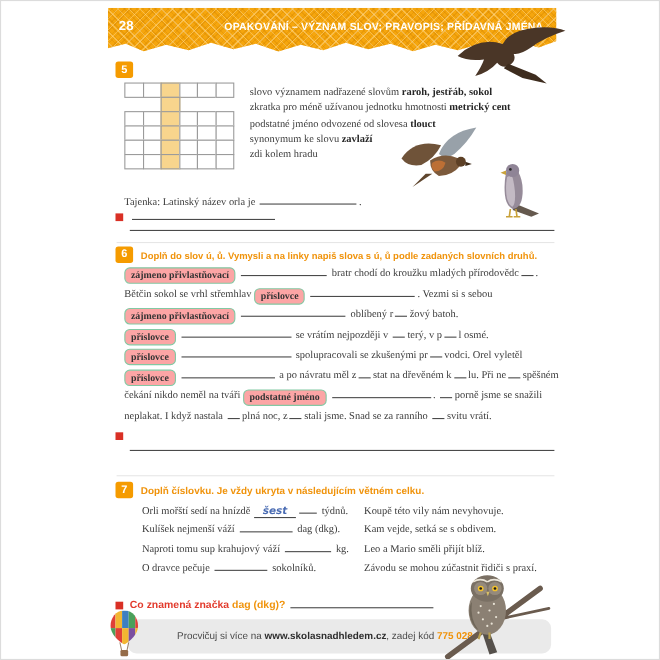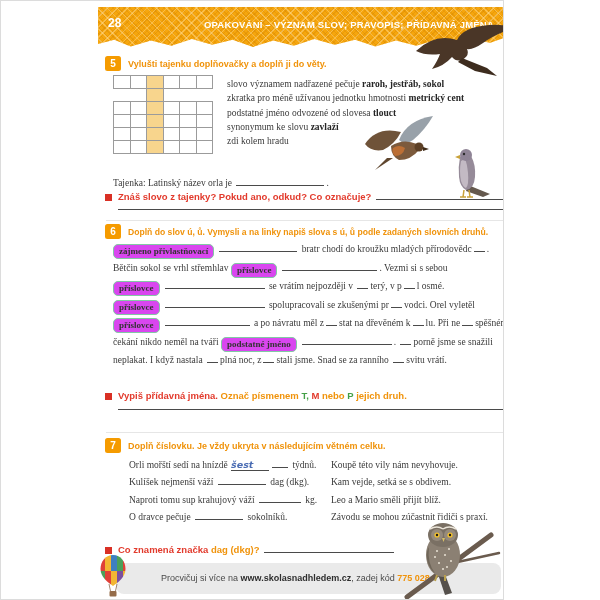--- a/index.html
+++ b/index.html
@@ -1,18 +1,18 @@
 <!DOCTYPE html>
 <html><head>
 <meta charset="utf-8">
 <style>
   *{margin:0;padding:0;box-sizing:border-box}
   html,body{width:600px;height:600px}
   body{font-family:"Liberation Serif",serif;background:#fff}
-  .page{position:relative;width:504px;height:600px;background:#fff;border:1px solid #dcdcdc;overflow:hidden}
+  .page{position:relative;width:600px;height:600px;background:#fff;border:1px solid #dcdcdc;overflow:hidden}
 
   
   .hdr{position:absolute;left:97px;top:6px;width:408px;height:42px;background:#f6a60d;
     background-image:
       repeating-linear-gradient(45deg, rgba(255,220,150,.45) 0 1px, transparent 1px 7px),
       repeating-linear-gradient(135deg, rgba(255,220,150,.45) 0 1px, transparent 1px 7px),
       repeating-linear-gradient(45deg, rgba(205,128,0,.30) 3px 4px, transparent 4px 7px),
       repeating-linear-gradient(135deg, rgba(205,128,0,.30) 3px 4px, transparent 4px 7px);
     clip-path:polygon(0% 0%,100% 0%,100% 72%,96% 86%,92% 74%,88% 90%,83% 78%,78% 92%,73% 80%,68% 94%,63% 78%,58% 90%,53% 76%,48% 92%,43% 80%,38% 95%,33% 78%,28% 90%,23% 76%,18% 92%,13% 80%,8% 94%,4% 78%,0% 88%)}
   .hdr .num{position:absolute;left:10px;top:9px;color:#fff;font:bold 12px "Liberation Sans",sans-serif}
@@ -34,24 +34,24 @@
   .cw-cell.hl{background:#f8d58d}
   .cw-cell.ghost{visibility:hidden}
 
   .clues{position:absolute;left:226px;top:76px}
   .clues .ln{height:14.3px;line-height:14.3px}
 
   
   .sg-t{font-family:"Liberation Serif",serif;color:#3a3a3a}
   .sg-b{font-family:"Liberation Serif",serif;font-weight:bold;color:#262626}
   .sg-box{display:inline-block;border:1px solid #82c9a4;border-radius:5px;padding:0 5px;margin-right:3px;
-    font:bold 9px "Liberation Serif",serif;color:#333;line-height:13px;vertical-align:-2px;background:#d946ef}
+    font:bold 9px "Liberation Serif",serif;color:#333;line-height:13px;vertical-align:-2px;background:#fca5a5}
   .sg-blank,.sg-sb{display:inline-block;border-bottom:1px solid #4a4a4a;height:9px;margin:0 2px}
   .sg-hand{display:inline-block;border-bottom:1px solid #4a4a4a;height:12px;line-height:11px;margin:0 1px;
-    color:#4a6cb3;font:italic bold 9.5px "DejaVu Sans",sans-serif;}
+    color:#4a6cb3;font:italic bold 9.5px "DejaVu Sans",sans-serif;text-align:center}
   .sg-ul{border-bottom:1.5px solid #5b7fc4;padding-bottom:0}
   .sg-red{color:#e23a2c;font:bold 9.5px "Liberation Sans",sans-serif}
   .sg-or{color:#f0930b;font:bold 9.5px "Liberation Sans",sans-serif}
   .sg-gr{color:#43a047;font:bold 9.5px "Liberation Sans",sans-serif}
 
   .bullet{position:absolute;width:7px;height:7px;background:#d93025}
   .ans-line{position:absolute;height:1px;border-bottom:1px solid #4a4a4a}
   .divider{position:absolute;height:1px;border-bottom:1px solid #e6e6e6}
 
   .ex6{position:absolute;left:112px;top:239px;width:394px}
@@ -78,21 +78,20 @@
     <span class="num">28</span>
     <span class="ttl">OPAKOVÁNÍ – VÝZNAM SLOV; PRAVOPIS; PŘÍDAVNÁ JMÉNA</span>
   </div>
 
   <svg style="left:412px;top:22px" width="104" height="56" viewBox="0 0 104 56">
     <path d="M3 28 Q22 10 44 17 Q50 4 76 2 Q92 1 101 5 Q82 11 70 20 Q60 27 54 26 Q57 33 49 37 Q43 39 39 34 Q31 43 19 46 Q25 37 27 31 Q13 33 3 28 Z" fill="#4a3627"></path>
     <path d="M49 35 L74 45 L84 53 L62 48 L45 39 Z" fill="#3d2c1e"></path>
   </svg>
 
   <span class="badge" style="left:104px;top:55px">5</span>
-  <span class="extitle" style="left:127px;top:58px">Vylušti tajenku doplňovačky a doplň ji do věty.</span>
 
   <div class="cw">
       <div class="cw-row">
         <span class="cw-cell"></span>
         <span class="cw-cell"></span>
         <span class="cw-cell hl"></span>
         <span class="cw-cell"></span>
         <span class="cw-cell"></span>
         <span class="cw-cell"></span>
       </div>
@@ -132,70 +131,70 @@
         <span class="cw-cell"></span>
         <span class="cw-cell"></span>
         <span class="cw-cell hl"></span>
         <span class="cw-cell"></span>
         <span class="cw-cell"></span>
         <span class="cw-cell"></span>
       </div>
     </div>
 
   <div class="clues">
-    <div class="ln"><span class="sg-t">slovo významem nadřazené pečuje </span><span class="sg-b">raroh, jestřáb, sokol</span></div>
+    <div class="ln"><span class="sg-t">slovo významem nadřazené slovům </span><span class="sg-b">raroh, jestřáb, sokol</span></div>
     <div class="ln"><span class="sg-t">zkratka pro méně užívanou jednotku hmotnosti </span><span class="sg-b">metrický cent</span></div>
     <div class="ln"><span class="sg-t">podstatné jméno odvozené od slovesa </span><span class="sg-b">tlouct</span></div>
     <div class="ln"><span class="sg-t">synonymum ke slovu </span><span class="sg-b">zavlaží</span></div>
     <div class="ln"><span class="sg-t">zdi kolem hradu</span></div>
   </div>
 
   <svg style="left:362px;top:113px" width="88" height="58" viewBox="0 0 88 58">
     <path d="M36 26 Q44 6 70 2 Q62 16 50 26 Q42 32 36 26 Z" fill="#98a1a9"></path>
     <path d="M2 30 Q14 12 38 18 Q32 30 20 36 Q8 38 2 30 Z" fill="#6f5339"></path>
     <path d="M28 32 Q40 24 54 30 Q58 32 56 36 Q48 46 36 46 Q28 42 28 32 Z" fill="#7c5a3c"></path>
     <path d="M30 34 Q36 30 42 34 Q40 42 32 42 Q28 38 30 34 Z" fill="#bc6f35"></path>
     <circle cx="56" cy="33" r="4.5" fill="#5d4026"></circle>
     <path d="M60 33 L66 35 L60 37 Z" fill="#3e2a18"></path>
     <path d="M30 44 L12 56 L24 44 Z" fill="#5f462e"></path>
   </svg>
 
   <div class="ln abs" style="left:112px;top:176px"><span class="sg-t">Tajenka: Latinský název orla je </span><span class="sg-blank" style="width: 88px;"></span><span class="sg-t">.</span></div>
 
   <span class="bullet" style="left:104px;top:193px"></span>
-  <div class="ln abs" style="left:117px;top:190px"><span class="sg-red">Znáš slovo z tajenky? Pokud ano, odkud? Co označuje? </span><span class="sg-blank" style="width: 130px;"></span></div>
+  <div class="ln abs" style="left:117px;top:190px"><span class="sg-blank" style="width: 130px;"></span></div>
   <div class="ans-line" style="left:117px;top:208px;width:386px"></div>
 
   <svg style="left:437px;top:146px" width="60" height="54" viewBox="0 0 60 54">
     <path d="M30 38 L52 47 L45 50 L28 44 Z" fill="#65594e"></path>
     <path d="M22 10 Q20 20 21 30 Q22 40 28 43 Q36 42 37 30 Q38 18 33 9 Q28 4 22 10 Z" fill="#968b99"></path>
     <path d="M23 14 Q21 24 23 34 Q25 40 28 41 Q31 38 30 26 Q29 16 27 12 Z" fill="#c3bac4"></path>
     <circle cx="28" cy="8" r="6" fill="#8f8496"></circle>
     <circle cx="26" cy="7" r="1.2" fill="#2b2b2b"></circle>
     <path d="M22 8 L17 10 L22 12 Z" fill="#c9a23a"></path>
     <path d="M26 43 L25 50 M31 43 L32 50 M22 50 L28 50 M29 50 L35 50" stroke="#c9a23a" stroke-width="1.5" fill="none"></path>
   </svg>
 
   <div class="divider" style="left:105px;top:219px;width:398px"></div>
 
   <span class="badge" style="left:104px;top:223px">6</span>
   <span class="extitle long" style="left:127px;top:226px">Doplň do slov ú, ů. Vymysli a na linky napiš slova s ú, ů podle zadaných slovních druhů.</span>
 
   <div class="ex6">
     <div class="ln"><span class="sg-box">zájmeno přivlastňovací</span><span class="sg-blank" style="width: 78px;"></span><span class="sg-t"> bratr chodí do kroužku mladých přírodovědc</span><span class="sg-sb" style="width: 11px;"></span><span class="sg-t">.</span></div>
     <div class="ln"><span class="sg-t">Bětčin sokol se vrhl střemhlav </span><span class="sg-box">příslovce</span><span class="sg-blank" style="width: 95px;"></span><span class="sg-t">. Vezmi si s sebou</span></div>
+    <div class="ln"><span class="sg-box">zájmeno přivlastňovací</span><span class="sg-blank" style="width: 95px;"></span><span class="sg-t"> oblíbený r</span><span class="sg-sb" style="width: 11px;"></span><span class="sg-t">žový batoh.</span></div>
     <div class="ln"><span class="sg-box">příslovce</span><span class="sg-blank" style="width: 100px;"></span><span class="sg-t"> se vrátím nejpozději v </span><span class="sg-sb" style="width: 11px;"></span><span class="sg-t">terý, v p</span><span class="sg-sb" style="width: 11px;"></span><span class="sg-t">l osmé.</span></div>
     <div class="ln"><span class="sg-box">příslovce</span><span class="sg-blank" style="width: 100px;"></span><span class="sg-t"> spolupracovali se zkušenými pr</span><span class="sg-sb" style="width: 11px;"></span><span class="sg-t">vodci. Orel vyletěl</span></div>
     <div class="ln"><span class="sg-box">příslovce</span><span class="sg-blank" style="width: 85px;"></span><span class="sg-t"> a po návratu měl z</span><span class="sg-sb" style="width: 11px;"></span><span class="sg-t">stat na dřevěném k</span><span class="sg-sb" style="width: 11px;"></span><span class="sg-t">lu. Při ne</span><span class="sg-sb" style="width: 11px;"></span><span class="sg-t">spěšném</span></div>
     <div class="ln"><span class="sg-t">čekání nikdo neměl na tváři </span><span class="sg-box">podstatné jméno</span><span class="sg-blank" style="width: 90px;"></span><span class="sg-t">. </span><span class="sg-sb" style="width: 11px;"></span><span class="sg-t">porně jsme se snažili</span></div>
     <div class="ln"><span class="sg-t">neplakat. I když nastala </span><span class="sg-sb" style="width: 11px;"></span><span class="sg-t">plná noc, z</span><span class="sg-sb" style="width: 11px;"></span><span class="sg-t">stali jsme. Snad se za ranního </span><span class="sg-sb" style="width: 11px;"></span><span class="sg-t">svitu vrátí.</span></div>
   </div>
 
   <span class="bullet" style="left:104px;top:392px"></span>
-  <div class="ln abs" style="left:117px;top:389px"><span class="sg-red">Vypiš přídavná jména. </span><span class="sg-or">Označ písmenem </span><span class="sg-gr">T,</span><span class="sg-or"> </span><span class="sg-red">M</span><span class="sg-or"> nebo </span><span class="sg-gr">P</span><span class="sg-or"> jejich druh.</span></div>
   <div class="ans-line" style="left:117px;top:408px;width:386px"></div>
 
   <div class="divider" style="left:105px;top:431px;width:398px"></div>
 
   <span class="badge" style="left:104px;top:437px">7</span>
   <span class="extitle" style="left:127px;top:440px">Doplň číslovku. Je vždy ukryta v následujícím větném celku.</span>
 
   <div class="col" style="left:128px;top:456px">
     <div class="ln"><span class="sg-t">Orli mořští sedí na hnízdě </span><span class="sg-hand" style="width: 38px;">šest</span><span class="sg-blank" style="width: 16px;"></span><span class="sg-t"> týdnů.</span></div>
     <div class="ln"><span class="sg-t">Kulíšek nejmenší váží </span><span class="sg-blank" style="width: 48px;"></span><span class="sg-t"> dag (dkg).</span></div>

